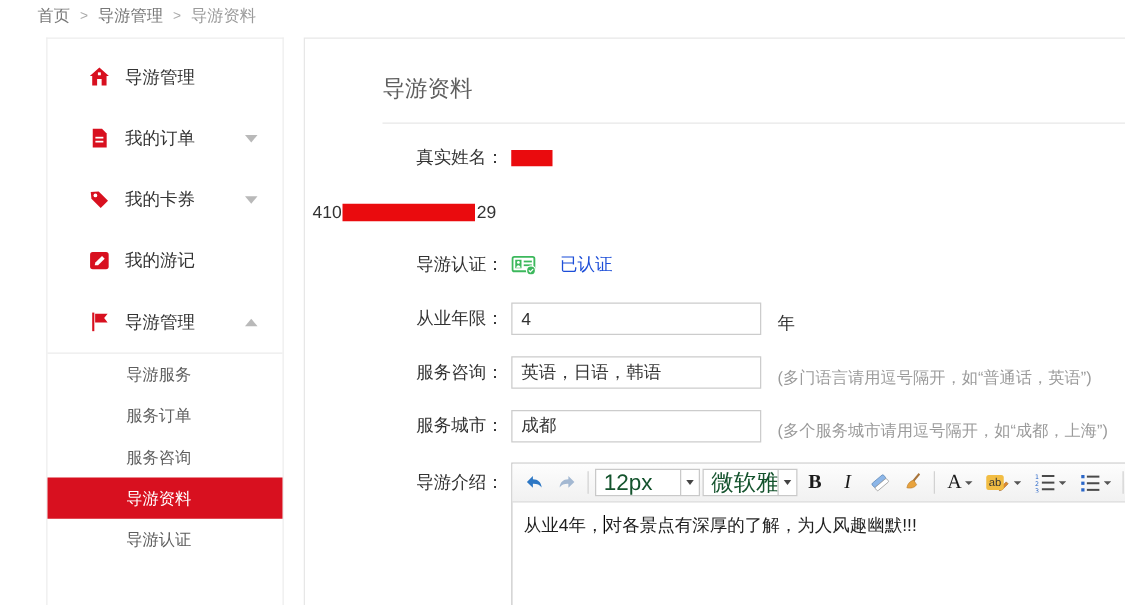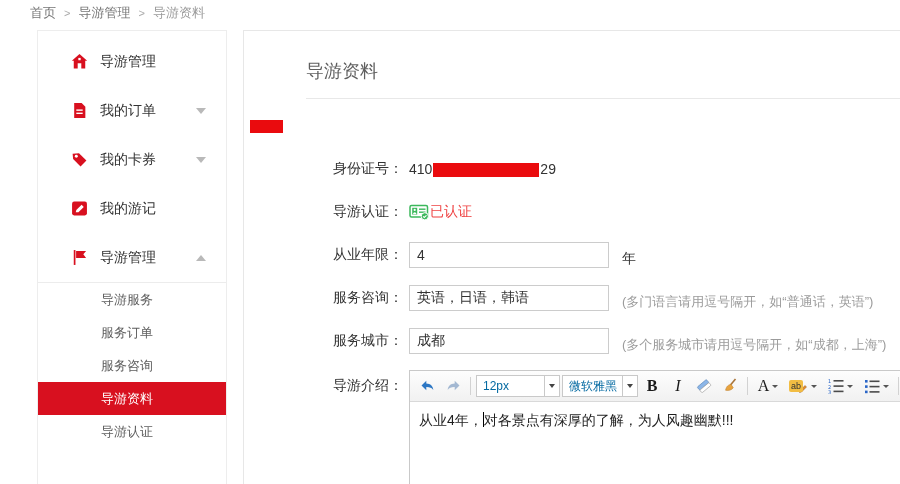--- a/index.html
+++ b/index.html
@@ -37,41 +37,41 @@
   .panel-title { margin-left:62px; padding:28px 0 15px; border-bottom:1px solid #e8e8e8;
     font-size:18px; color:#5f5f5f; font-weight:normal; }
   .form { padding-top:13px; }
   .row { display:flex; align-items:center; min-height:28px; margin-bottom:15px; }
   .row .lbl { width:159px; text-align:right; font-size:14px; color:#333; flex:none; }
   .row > .val { margin-left:6px; display:flex; align-items:flex-end; }
   .redact { background:#ea0b0e; display:inline-block; }
   .redact.name { width:33px; height:13px; }
   .redact.id { width:106px; height:14px; margin:0 1px; }
   .idtext { font-size:14px; color:#333; }
-  .cert { display:flex; align-items:center; gap:0; color:#ef4444; font-size:14px; }
+  .cert { display:flex; align-items:center; gap:18px; color:#1d4ed8; font-size:14px; }
   .cert svg { display:block; }
   .ipt { width:200px; height:26px; border:1px solid #ccc; padding:0 7px;
     font-size:14px; color:#333; background:#fff; outline:none;
     font-family:"Liberation Sans","DejaVu Sans",sans-serif; }
   .unit { margin-left:13px; font-size:14px; color:#333; }
   .hint { margin-left:13px; font-size:13px; color:#9b9b9b; white-space:nowrap; }
 
   
   .row.editor-row { align-items:flex-start; margin-bottom:0; }
   .row.editor-row .lbl { line-height:30px;text-align:right; }
   .editor { margin-left:6px; width:500px; border:1px solid #c9c9c9; background:#fff; }
   .toolbar { height:31px; display:flex; align-items:center; padding:0 5px; gap:2px;
     background:linear-gradient(#fdfdfd,#f1f1f1); border-bottom:1px solid #d9d9d9;
     overflow:hidden; }
   .tb-btn { height:24px; min-width:24px; display:flex; align-items:center;
     justify-content:center; cursor:pointer; border-radius:2px; flex:none; }
   .tb-btn svg { display:block; }
   .tb-sep { width:1px; height:18px; background:#d2d2d2; margin:0 3px; flex:none; }
   .tb-select { height:22px; background:#fff; border:1px solid #c9c9c9; display:flex;
-    align-items:center; font-size:12px; color:#0369a1; cursor:pointer; flex:none;justify-content:space-between; }
+    align-items:center; font-size:18px; color:#14532d; cursor:pointer; flex:none;justify-content:space-between; }
   .tb-select .txt { padding:0 6px; flex:1; overflow:hidden; white-space:nowrap; }
   .tb-select .arrow-box { width:15px; align-self:stretch; border-left:1px solid #c9c9c9;
     display:flex; align-items:center; justify-content:center; }
   .caret { width:0; height:0; border-left:3.5px solid transparent;
     border-right:3.5px solid transparent; border-top:4px solid #444; }
   .caret.sm { border-left-width:3px; border-right-width:3px; border-top-width:3.5px;
     margin-left:3px; border-top-color:#555; }
   .glyph-b { font-family:"Liberation Serif","DejaVu Serif",serif; font-weight:bold;
     font-size:16px; color:#1a1a1a; }
   .glyph-i { font-family:"Liberation Serif","DejaVu Serif",serif; font-style:italic;
@@ -154,27 +154,27 @@
     <div class="sub-item">导游认证</div>
   </div>
 </div>
 
 <div class="main">
   <h2 class="panel-title">导游资料</h2>
 
   <div class="form">
 
     <div class="row">
+      <span class="lbl">真实姓名：</span>
       <span class="val">
           <span class="redact name"></span>
         </span>
     </div>
 
     <div class="row">
-      <span class="lbl">身份证号：</span>
       <span class="val idtext">
         <span>410</span>
         <span class="redact id"></span>
         <span>29</span>
       </span>
     </div>
 
     <div class="row">
       <span class="lbl">导游认证：</span>
       <span class="val cert">

